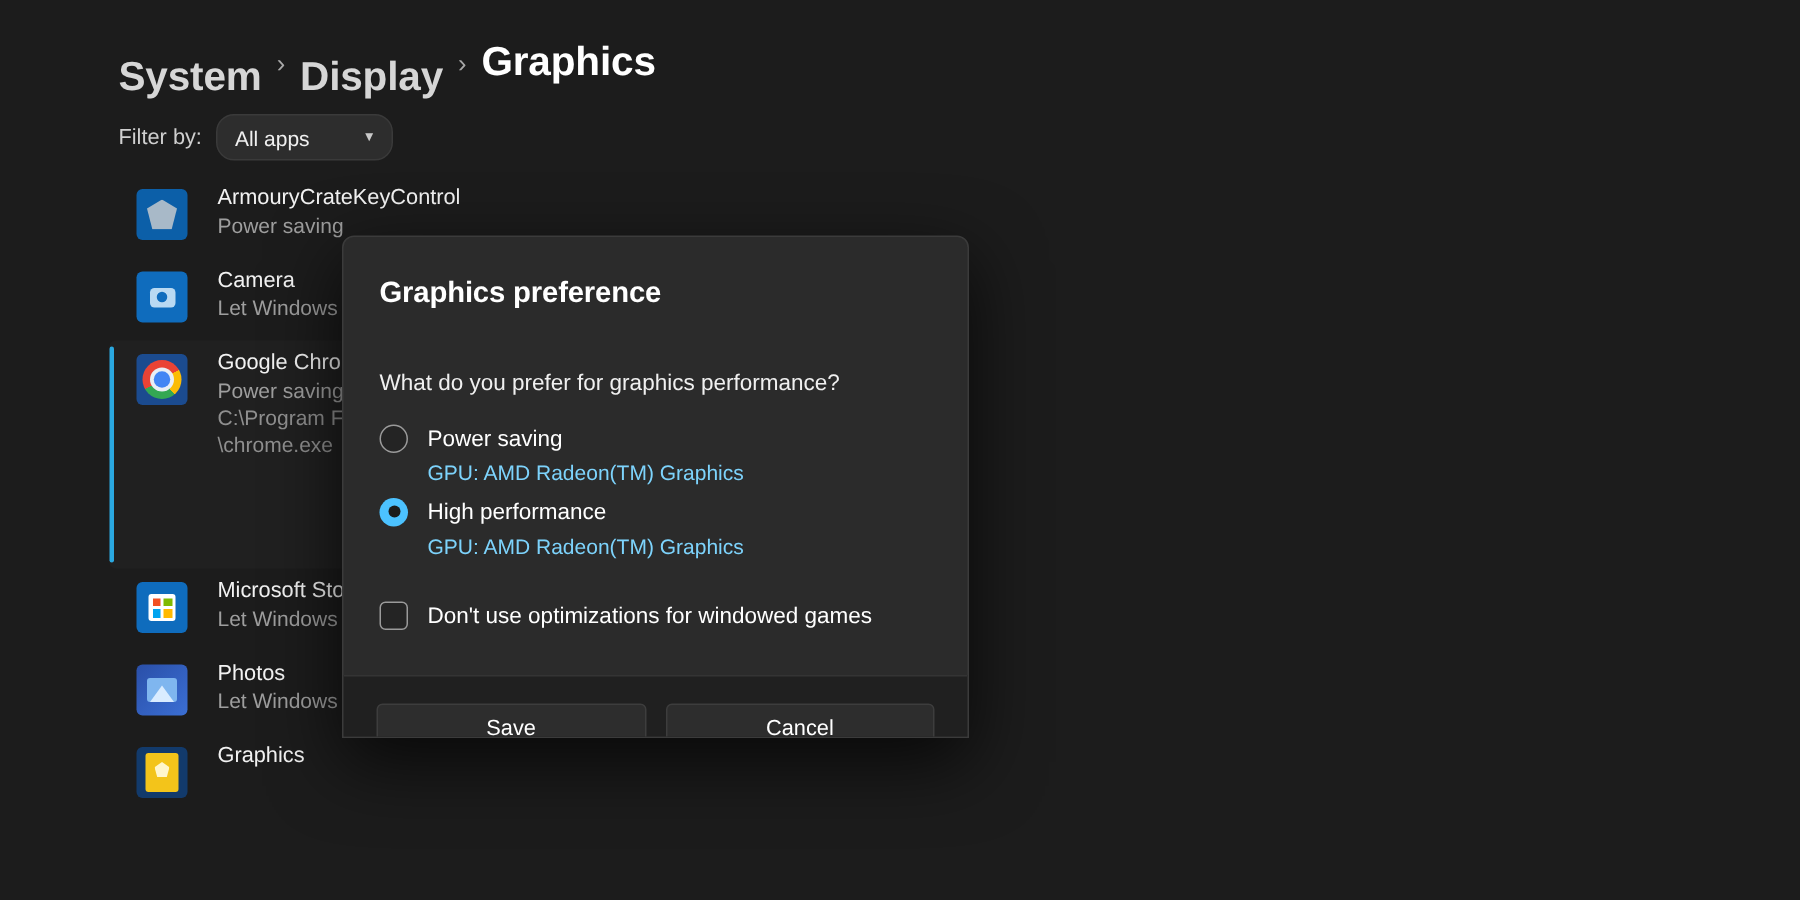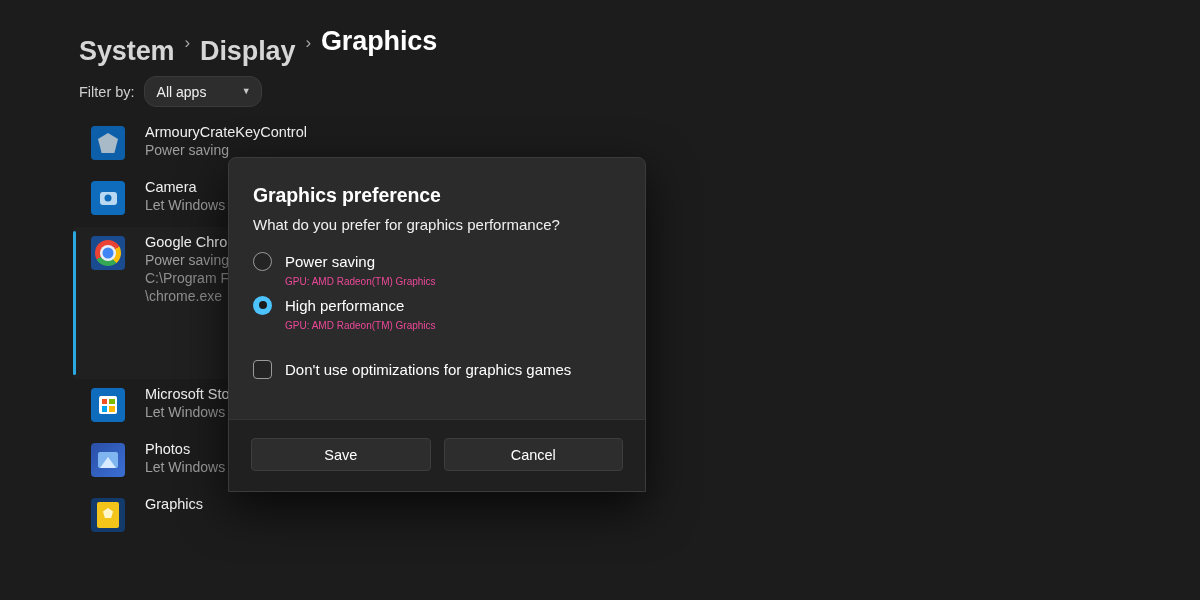--- a/index.html
+++ b/index.html
@@ -258,21 +258,21 @@
     flex: 1 1 auto;
     padding: 26px 24px 10px 24px;
   }
   #dialog-title {
     font-size: 19.5px;
     font-weight: 600;
     color: #ffffff;
     letter-spacing: -0.1px;
   }
   #dialog-question {
-    margin-top: 9px;
+    margin-top: 40px;
     font-size: 15px;
     color: #f0f0f0;
   }
 
   .radio-group { margin-top: 14px; }
   .radio-item {
     display: flex;
     align-items: center;
     gap: 13px;
     height: 28px;
@@ -297,22 +297,22 @@
     width: 8px; height: 8px;
     border-radius: 50%;
     background: #1b1b1b;
   }
   .radio-label {
     font-size: 15px;
     color: #ffffff;
   }
   .radio-sub {
     margin: 1px 0 0 32px;
-    font-size: 10px;
-    color: #ec4899;
+    font-size: 14px;
+    color: #7dd3fc;
   }
   .radio-block + .radio-block { margin-top: 4px; }
 
   #checkbox-row {
     display: flex;
     align-items: center;
     gap: 13px;
     margin-top: 29px;
   }
   .checkbox {
@@ -468,21 +468,21 @@
           <span class="radio checked"></span>
           <span class="radio-label">High performance</span>
         </div>
         <div class="radio-sub">GPU: AMD Radeon(TM) Graphics</div>
       </div>
 
     </div>
 
     <div id="checkbox-row">
       <span class="checkbox"></span>
-      <span id="checkbox-label">Don't use optimizations for graphics games</span>
+      <span id="checkbox-label">Don't use optimizations for windowed games</span>
     </div>
 
   </div>
 
   <div id="dialog-footer">
     <button class="dlg-btn">Save</button>
     <button class="dlg-btn">Cancel</button>
   </div>
 
 </div>

